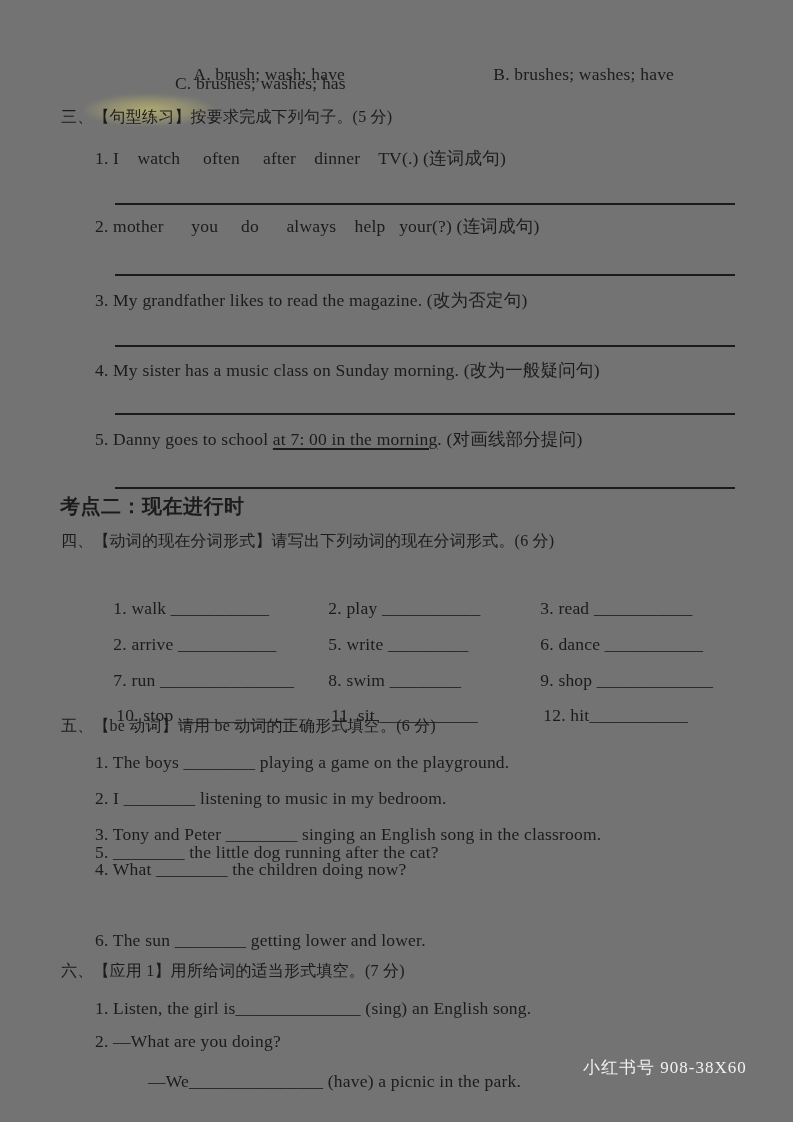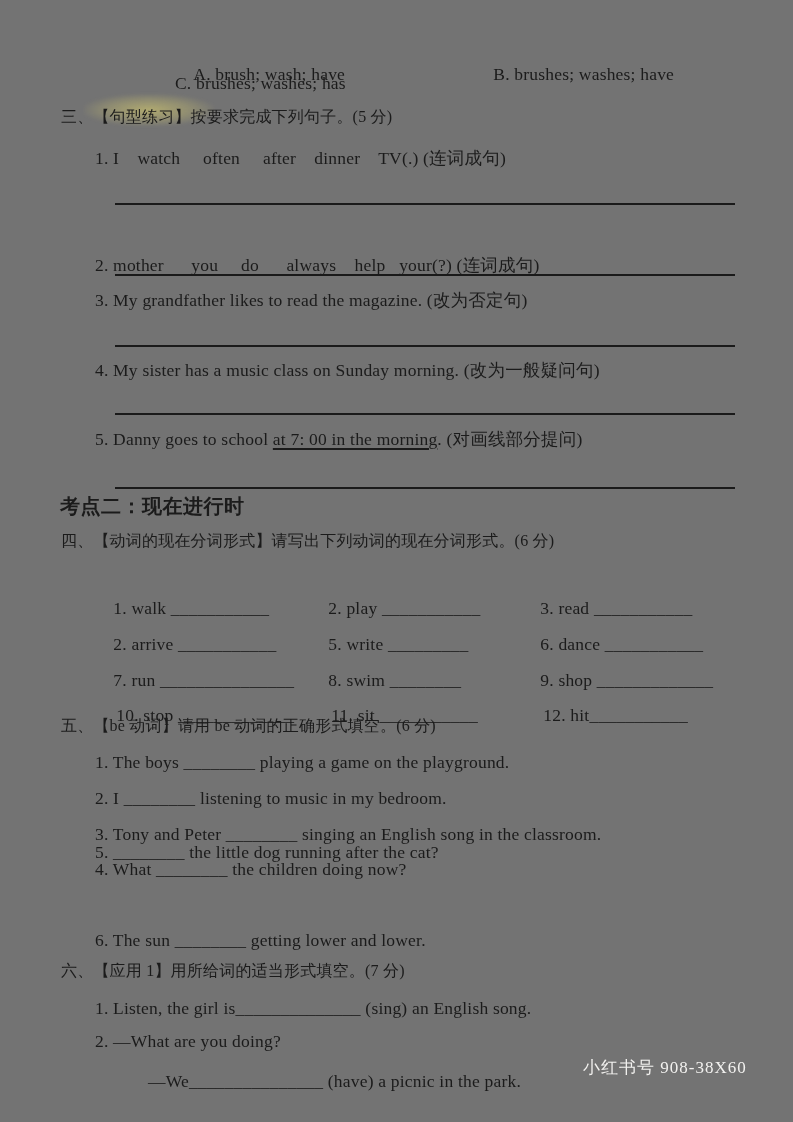--- a/index.html
+++ b/index.html
@@ -53,21 +53,21 @@
     <span class="opt-a">A. brush; wash; have</span><span>B. brushes; washes; have</span>
   </div>
 
   <div class="t" style="top:71px;left:175px;">C. brushes; washes; has</div>
 
   <div class="t sec-title" style="top:105px;left:61px;">三、【句型练习】按要求完成下列句子。(5 分)</div>
 
   <div class="t" style="top:146px;left:95px;">1. I    watch     often     after    dinner    TV(.) (连词成句)</div>
   <div class="answer-line" style="top:203px;"></div>
 
-  <div class="t" style="top:214px;left:95px;margin-top:39px;">2. mother      you     do      always    help   your(?) (连词成句)</div>
+  <div class="t" style="top:214px;left:95px;">2. mother      you     do      always    help   your(?) (连词成句)</div>
   <div class="answer-line" style="top:274px;"></div>
 
   <div class="t" style="top:288px;left:95px;">3. My grandfather likes to read the magazine. (改为否定句)</div>
   <div class="answer-line" style="top:345px;"></div>
 
   <div class="t" style="top:358px;left:95px;">4. My sister has a music class on Sunday morning. (改为一般疑问句)</div>
   <div class="answer-line" style="top:413px;"></div>
 
   <div class="t" style="top:427px;left:95px;"><span>5. Danny goes to school </span><span class="ul">at 7: 00 in the morning</span><span>. (对画线部分提问)</span></div>
   <div class="answer-line" style="top:487px;"></div>

